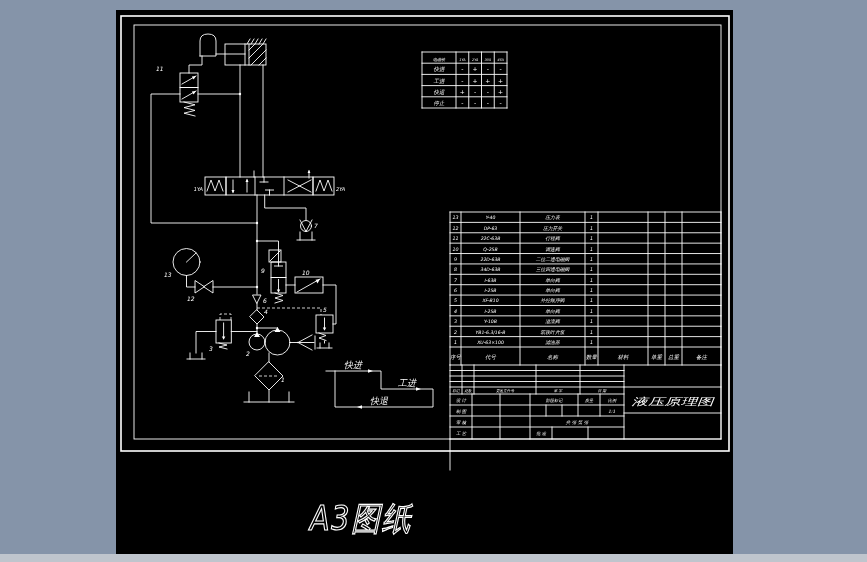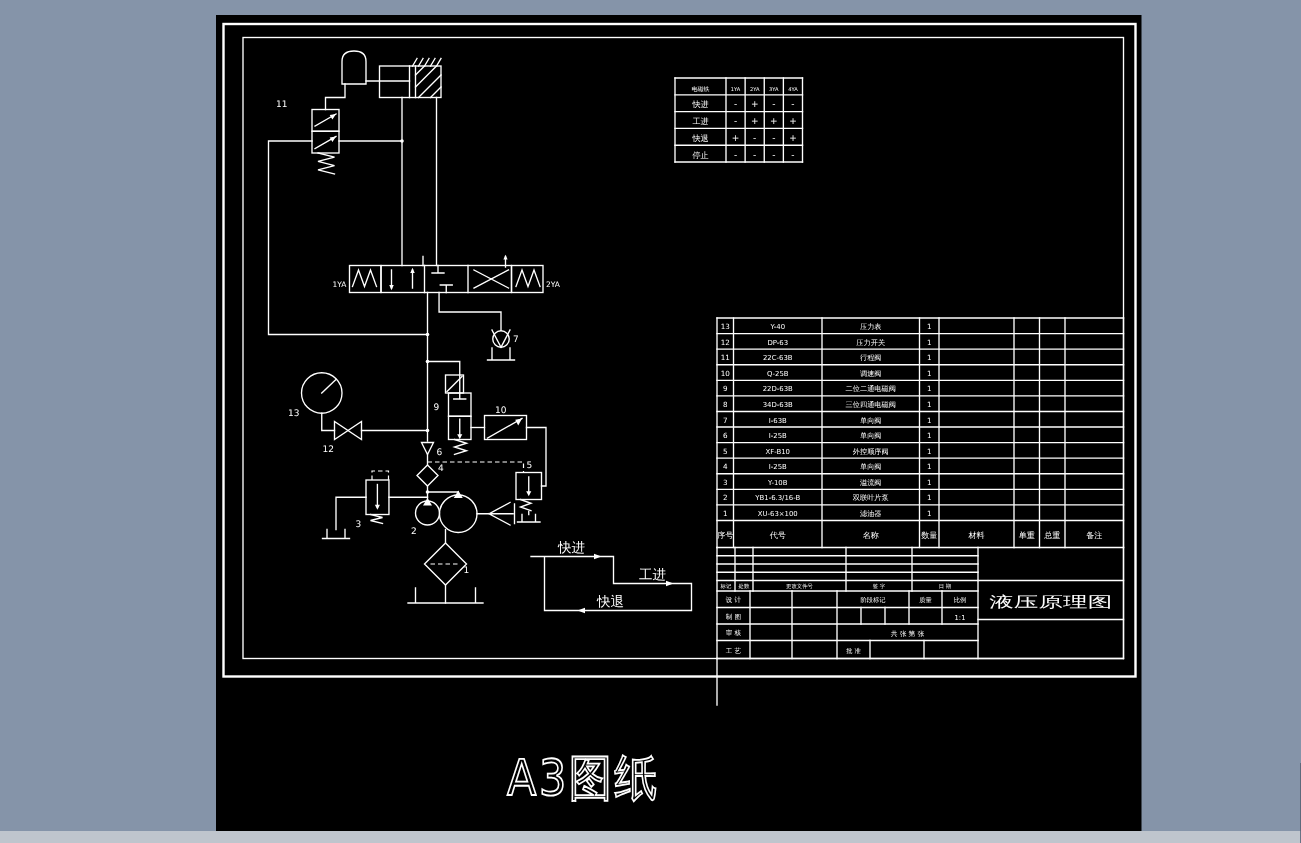--- a/index.html
+++ b/index.html
@@ -1,18 +1,18 @@
 <!DOCTYPE html>
 <html><head>
 <meta charset="utf-8">
 <style>
   html,body{margin:0;padding:0;background:#6b7b90;}
   .desktop{position:relative;width:867px;height:562px;background:#8594a9;overflow:hidden;
            font-family:"DejaVu Sans",sans-serif;}
-  .canvas{position:absolute;left:144px;top:10px;width:617px;height:544px;background:#000;}
+  .canvas{position:absolute;left:116px;top:10px;width:617px;height:544px;background:#000;font-style:italic;}
   .strip{position:absolute;left:0;bottom:0;width:867px;height:8px;background:#bfc5cd;}
   svg text{fill:#fff;font-family:"DejaVu Sans",sans-serif;}
   .ln{stroke:#fff;stroke-width:0.9;fill:none;stroke-linecap:square;}
   .thick{stroke:#fff;stroke-width:1.6;fill:none;}
   .dash{stroke:#fff;stroke-width:0.8;fill:none;stroke-dasharray:3 2;}
   .fil{fill:#fff;stroke:none;}
   .hollow{fill:none;stroke:#fff;stroke-width:1.2;letter-spacing:2px;}
 </style>
 </head>
 <body>

